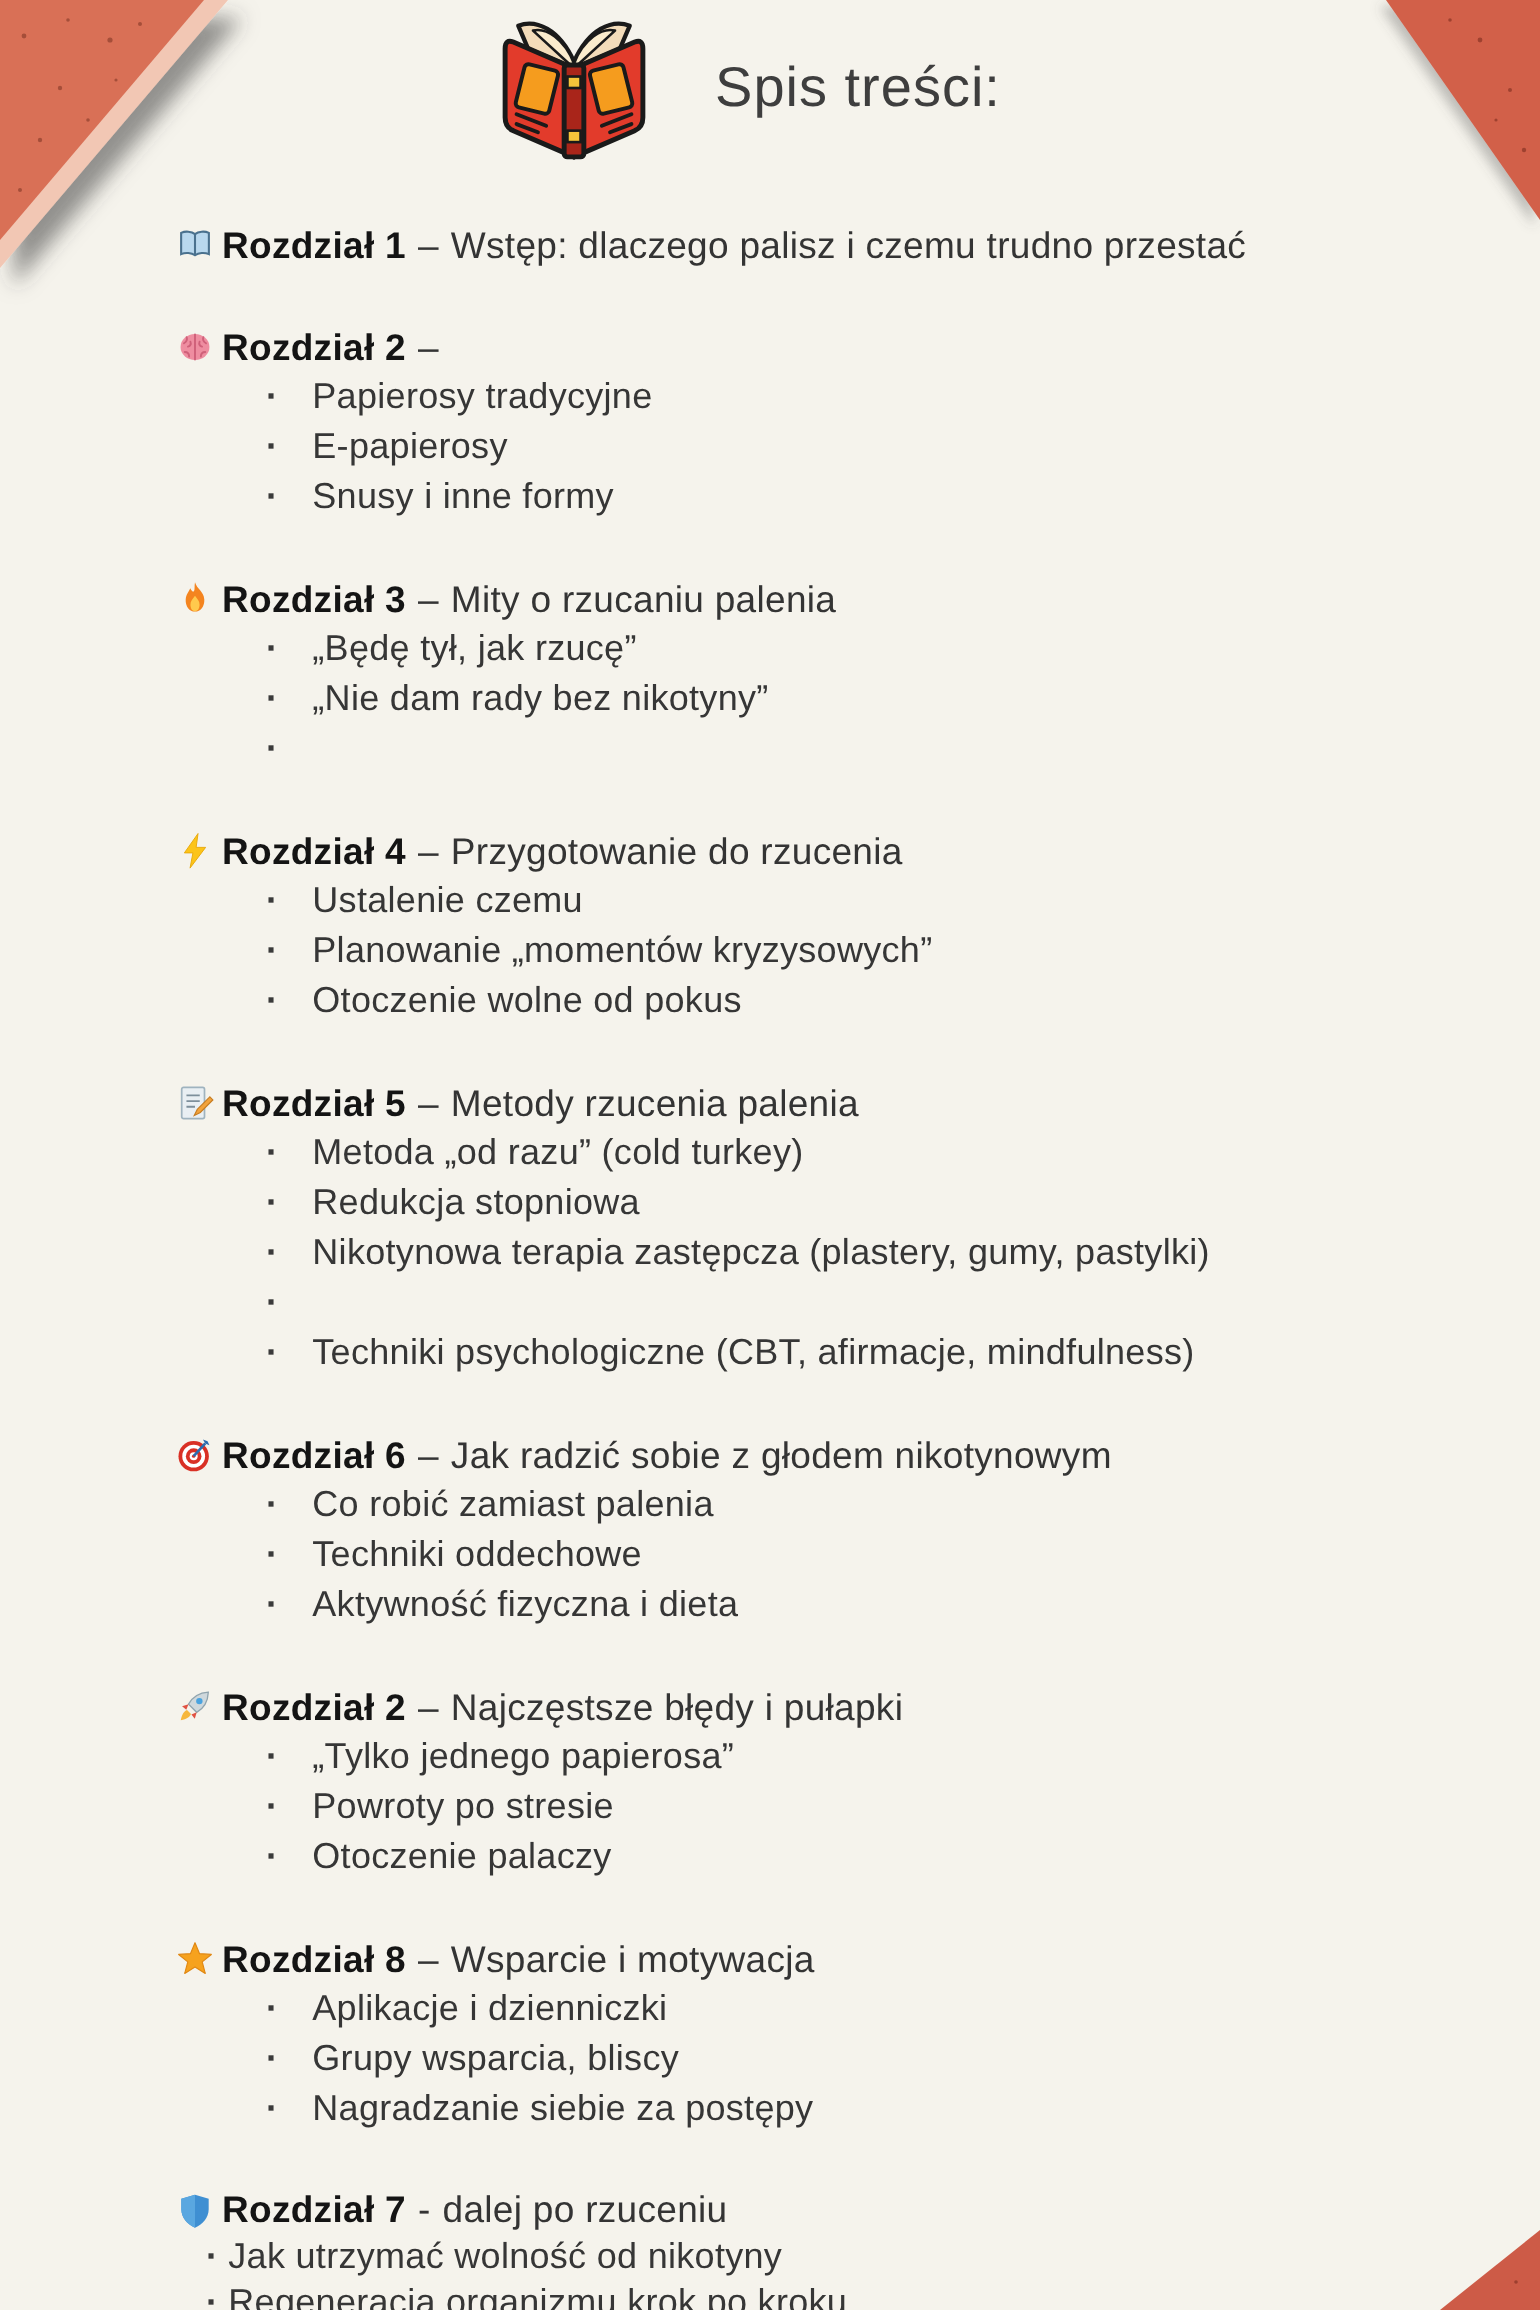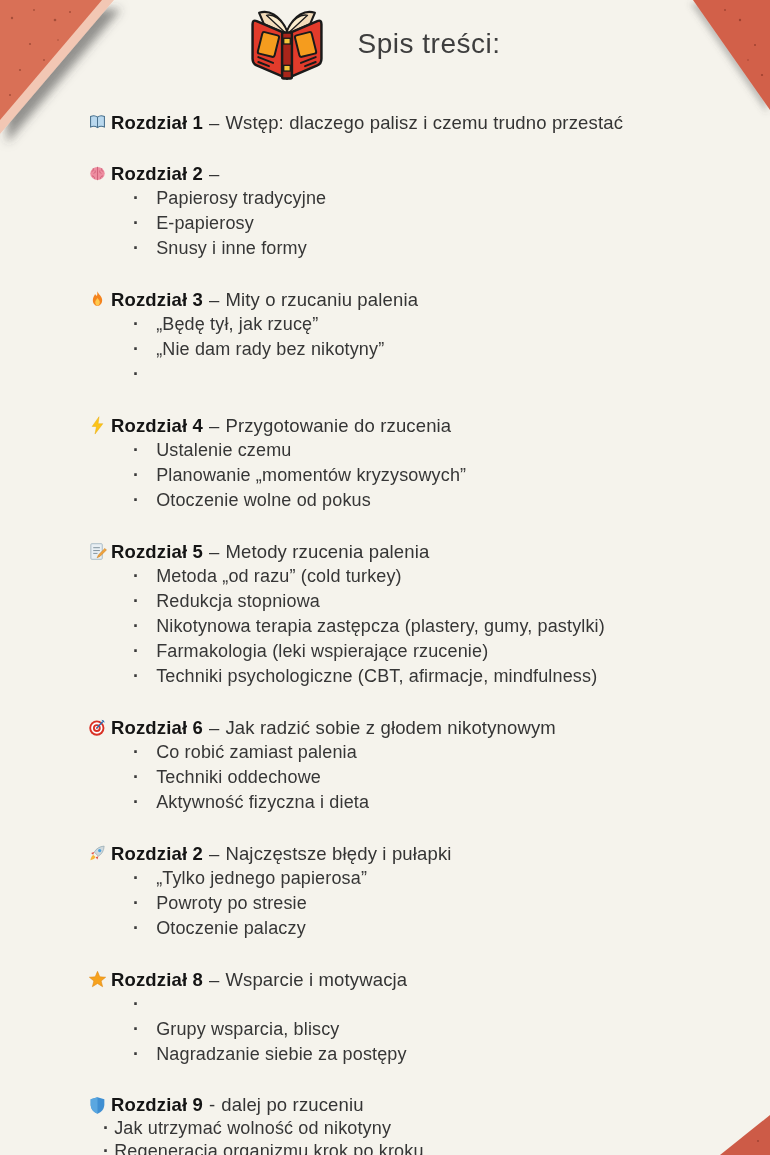--- a/index.html
+++ b/index.html
@@ -236,21 +236,20 @@
         <li>
           <span class="bullet">·</span>
           <span class="sub-text">Redukcja stopniowa</span>
         </li>
         <li>
           <span class="bullet">·</span>
           <span class="sub-text">Nikotynowa terapia zastępcza (plastery, gumy, pastylki)</span>
         </li>
         <li>
           <span class="bullet">·</span>
-          <span class="sub-text">Farmakologia (leki wspierające rzucenie)</span>
         </li>
         <li>
           <span class="bullet">·</span>
           <span class="sub-text">Techniki psychologiczne (CBT, afirmacje, mindfulness)</span>
         </li>
       </ul>
     </div>
     <div class="chapter">
       <div class="chapter-heading">
         <span class="ch-icon">
@@ -320,40 +319,41 @@
             <path d="M10 1.4 L12.4 7.2 L18.6 7.6 L13.8 11.5 L15.4 17.6 L10 14.2 L4.6 17.6 L6.2 11.5 L1.4 7.6 L7.6 7.2 Z" fill="#f6a21e" stroke="#e08712" stroke-width="0.6" stroke-linejoin="round"></path>
           </svg>
         </span>
         <span class="ch-label">Rozdział 8</span>
         <span class="ch-sep">–</span>
         <span class="ch-title">Wsparcie i motywacja</span>
       </div>
       <ul class="subitems">
         <li>
           <span class="bullet">·</span>
+          <span class="sub-text">Aplikacje i dzienniczki</span>
         </li>
         <li>
           <span class="bullet">·</span>
           <span class="sub-text">Grupy wsparcia, bliscy</span>
         </li>
         <li>
           <span class="bullet">·</span>
           <span class="sub-text">Nagradzanie siebie za postępy</span>
         </li>
       </ul>
     </div>
     <div class="chapter compact">
       <div class="chapter-heading">
         <span class="ch-icon">
           <svg viewBox="0 0 20 20">
             <path d="M10 1.4 L17.2 3.5 L17.2 9 C17.2 13.6 14.2 17 10 18.8 C5.8 17 2.8 13.6 2.8 9 L2.8 3.5 Z" fill="#3f8fd2"></path>
             <path d="M10 1.4 L2.8 3.5 L2.8 9 C2.8 13.6 5.8 17 10 18.8 Z" fill="#5aa7e0"></path>
           </svg>
         </span>
-        <span class="ch-label">Rozdział 9</span>
+        <span class="ch-label">Rozdział 7</span>
         <span class="ch-sep">-</span>
         <span class="ch-title">dalej po rzuceniu</span>
       </div>
       <ul class="subitems">
         <li>
           <span class="bullet">·</span>
           <span class="sub-text">Jak utrzymać wolność od nikotyny</span>
         </li>
         <li>
           <span class="bullet">·</span>

